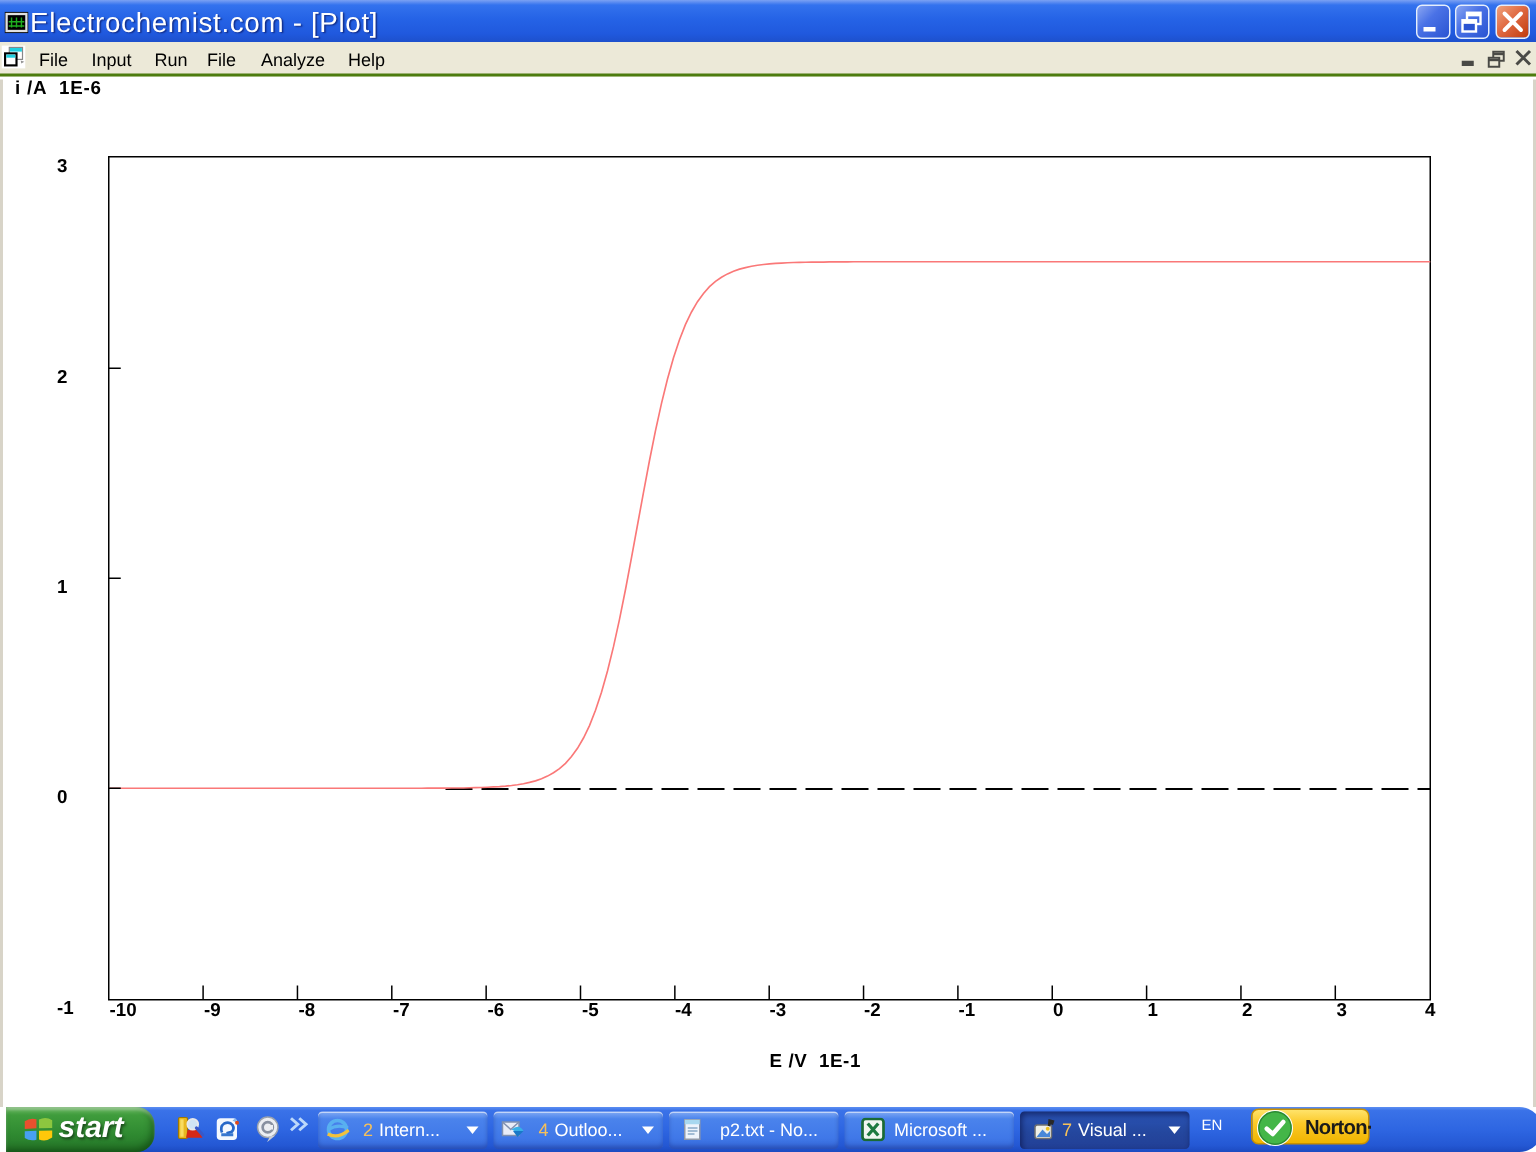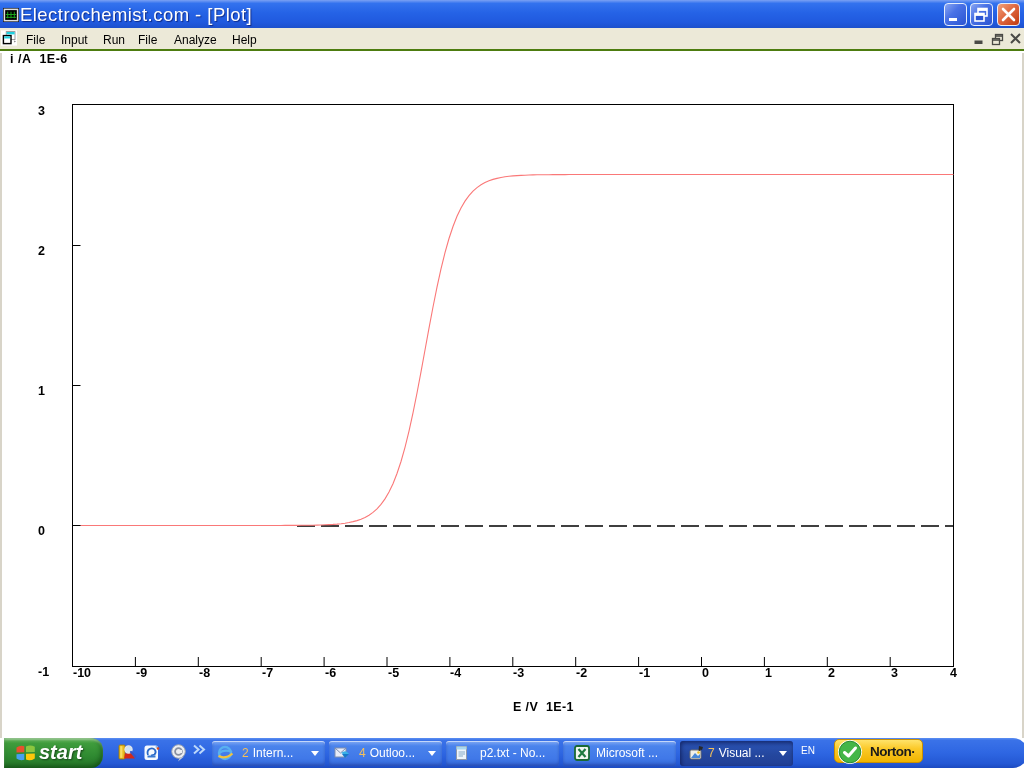--- a/index.html
+++ b/index.html
@@ -20,21 +20,21 @@
 #starttext{position:absolute;left:35px;top:3px;color:#fff;font-weight:bold;font-style:italic;font-size:20px;text-shadow:1px 1px 2px rgba(0,0,0,.5)}
 .taskbtn{position:absolute;top:3px;width:113px;height:25px;border-radius:3px;
  background:linear-gradient(180deg,#82aaf4 0%,#4a83ec 20%,#4078e8 70%,#3568d8 100%);
  box-shadow:inset 0 1px 0 rgba(255,255,255,.55), inset 0 -2px 3px rgba(0,0,80,.25);
  color:#fff;font-size:12px;text-align:center;}
 .tasklabel{position:absolute;top:5px;white-space:nowrap;overflow:hidden}
 .num{color:#f5c05a;padding-right:4px}
 .drop{position:absolute;right:6px;top:10px;width:0;height:0;border-left:4px solid transparent;border-right:4px solid transparent;border-top:5px solid #fff}
 .ticn{position:absolute;left:5px;top:4px;width:16px;height:16px}
 #en{position:absolute;left:797px;top:7px;color:#fff;font-size:10px}
-#norton{position:absolute;left:830px;top:1px;width:89px;height:24px;border-radius:5px;
+#norton{position:absolute;left:830px;top:1px;width:79px;height:24px;border-radius:5px;
  background:linear-gradient(180deg,#ffe36a 0%,#fbc928 40%,#f0b400 100%);border:1px solid #c98f00}
 #nortontext{position:absolute;left:35px;top:4px;font-size:13.5px;font-weight:bold;color:#1a1a1a;letter-spacing:-0.5px}
 #tray{position:absolute;left:917px;top:0;width:107px;height:30px;
  background:linear-gradient(180deg,#71b2f4 0%,#4e97ea 15%,#4089e4 60%,#347ad8 100%);
  border-left:1px solid #2a56b8;box-shadow:inset 1px 0 0 #8ec6f8}
 #clock{position:absolute;left:39px;top:7px;color:#fff;font-size:13.5px;letter-spacing:0.4px}
 </style></head>
 <body>
 <div id="titlebar">
 <svg class="ticn" style="left:3px;top:7px" width="15" height="14" viewBox="0 0 17 15">

